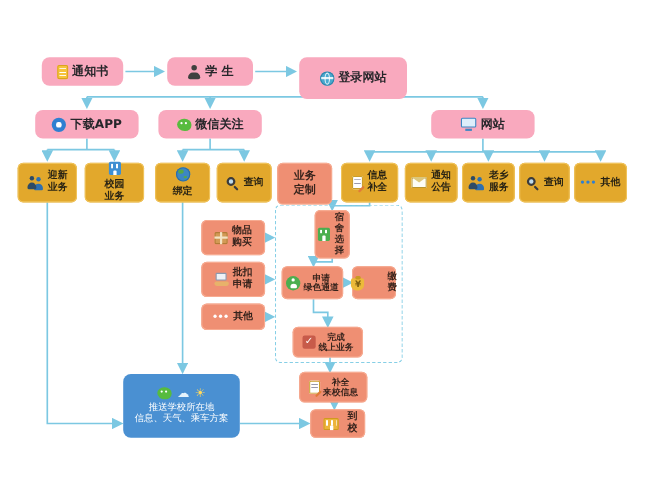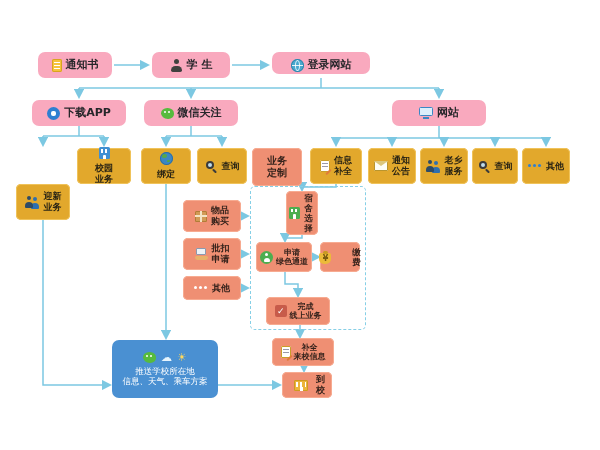--- a/index.html
+++ b/index.html
@@ -16,25 +16,25 @@
         box-shadow:inset 0 0 0 1px #f0c35a;}
   .salmon{background:#ef8f73;border-radius:5px;font-size:9px;font-weight:bold;color:#36231c;
         box-shadow:inset 0 0 0 1px #f7ab91;}
   .blue{background:#4a90d2;border-radius:7px;color:#fff;font-size:8.5px;
         flex-direction:column;gap:3px;padding:5px 3px;}
   .dashedbox{position:absolute;border:1.6px dashed #86cfe6;border-radius:5px;}
 
   
   #n-notification{left:38px;top:52px;width:74px;height:26px;}
   #n-student{left:152px;top:52px;width:78px;height:26px;}
-  #n-login{left:272px;top:52px;width:98px;height:22px;align-items:flex-end;}
+  #n-login{left:272px;top:52px;width:98px;height:38px;}
   #n-downapp{left:32px;top:100px;width:94px;height:26px;}
   #n-wechat{left:144px;top:100px;width:94px;height:26px;}
   #n-website{left:392px;top:100px;width:94px;height:26px;}
-  #n-welcome{left:16px;top:148px;width:54px;height:36px;margin-top:36px;}
+  #n-welcome{left:16px;top:148px;width:54px;height:36px;}
   #n-campus{left:77px;top:148px;width:54px;height:36px;flex-direction:column;}
   #n-bind{left:141px;top:148px;width:50px;height:36px;flex-direction:column;}
   #n-query1{left:197px;top:148px;width:50px;height:36px;}
   #n-bizcustom{left:252px;top:148px;width:50px;height:38px;font-size:10px;}
   #n-infocomplete{left:310px;top:148px;width:52px;height:36px;}
   #n-notice{left:368px;top:148px;width:48px;height:36px;}
   #n-hometown{left:420px;top:148px;width:48px;height:36px;}
   #n-query2{left:472px;top:148px;width:46px;height:36px;}
   #n-other1{left:522px;top:148px;width:48px;height:36px;}
   #n-itempurchase{left:183px;top:200px;width:58px;height:32px;}

